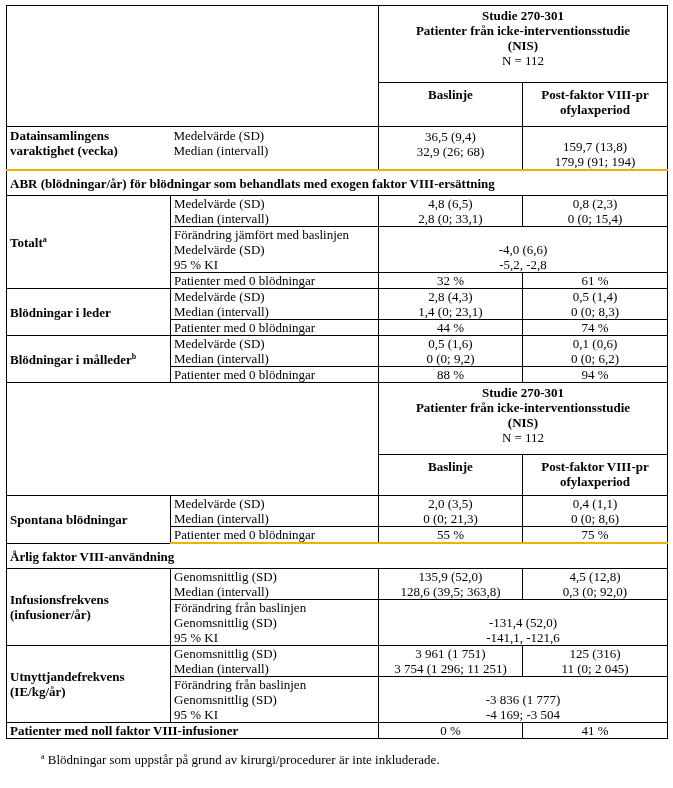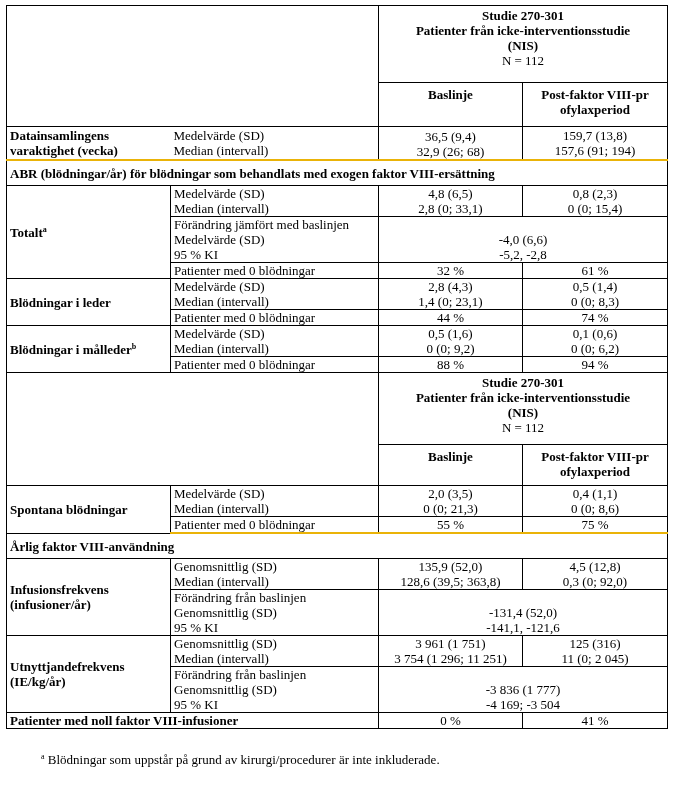--- a/index.html
+++ b/index.html
@@ -53,23 +53,23 @@
       <span class="line">varaktighet (vecka)</span>
     </td>
     <td class="thickb" style="border-left:none; padding-top:1px">
       <span class="line">Medelvärde (SD)</span>
       <span class="line">Median (intervall)</span>
     </td>
     <td class="c thickb" style="padding-top:2px">
       <span class="line">36,5 (9,4)</span>
       <span class="line">32,9 (26; 68)</span>
     </td>
-    <td class="c thickb" style="padding-top:1px">
+    <td class="c thickb" style="padding-top:12px">
       <span class="line">159,7 (13,8)</span>
-      <span class="line">157,6 (91; 194)</span>
+      <span class="line">179,9 (91; 194)</span>
     </td>
   </tr>
 
   <tr>
     <td colspan="4" class="b" style="height:24px; vertical-align:middle">ABR (blödningar/år) för blödningar som behandlats med exogen faktor VIII-ersättning</td>
   </tr>
 
   <tr>
     <td rowspan="3" class="b mid">
       <span>Totalt</span><sup>a</sup>

